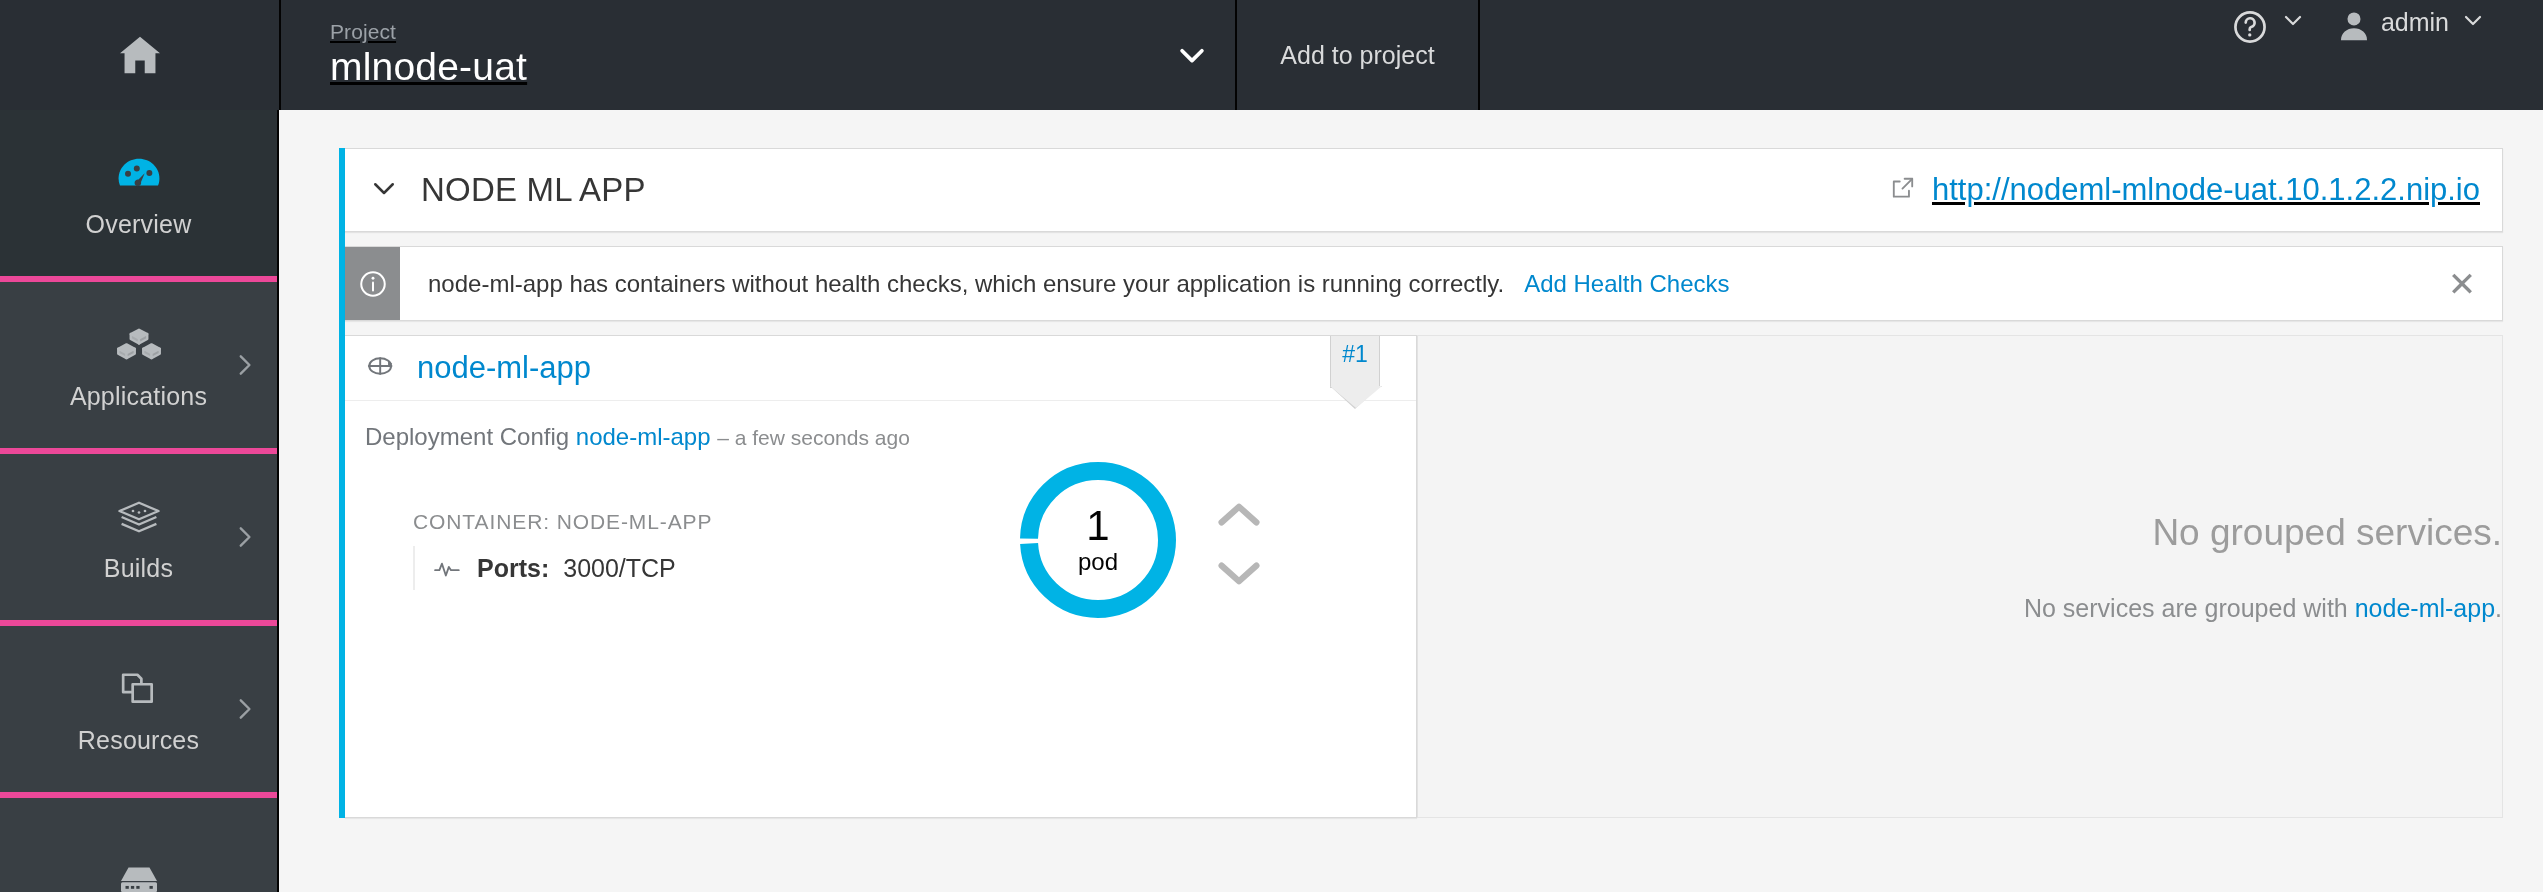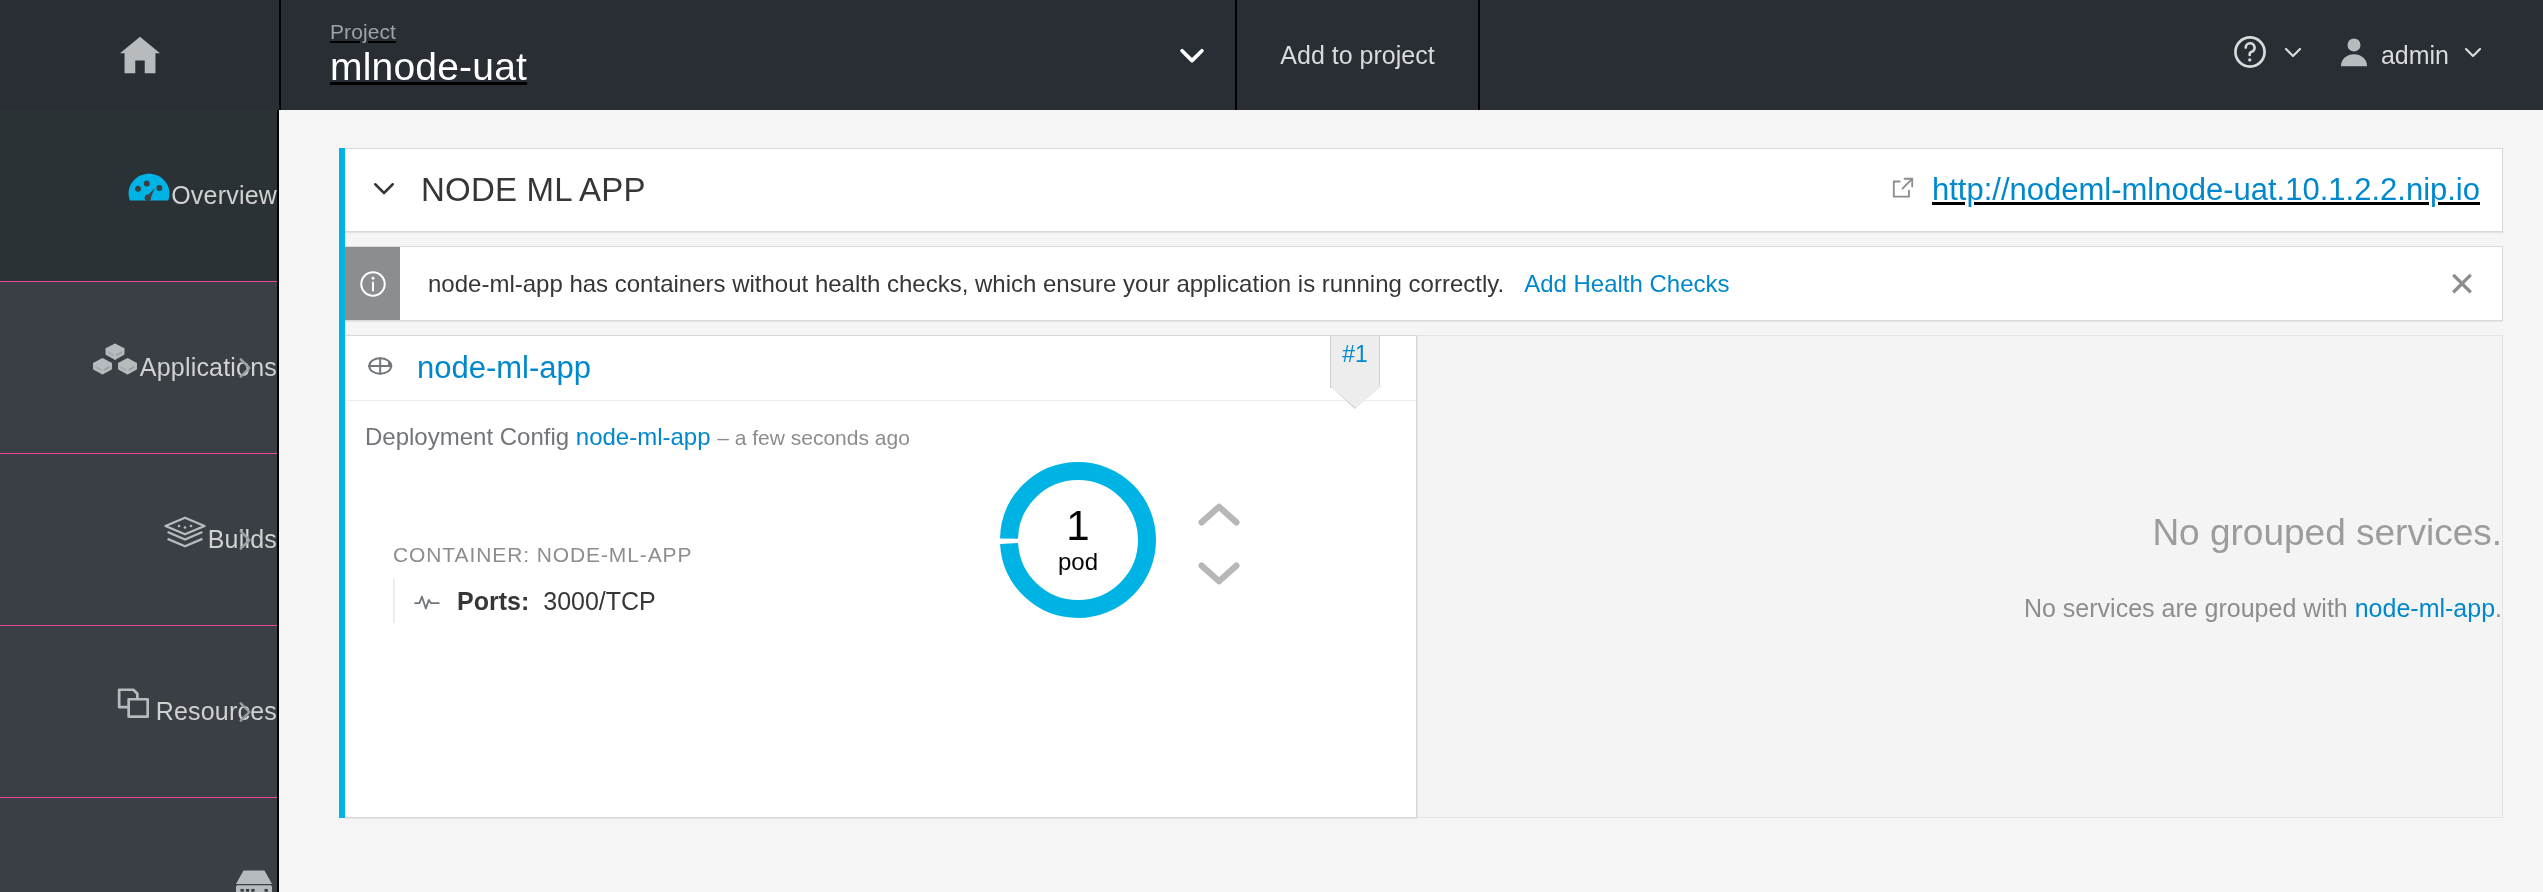--- a/index.html
+++ b/index.html
@@ -53,39 +53,39 @@
     color: #d9dadb; font-size: 25px;
   }
 
   .topbar-spacer { flex: 1 1 auto; }
 
   .topbar-right {
     display: flex; align-items: center; gap: 0px;
     padding-right: 42px;
   }
   .tb-item {
-    display: flex; align-items: center; gap: 10px;
+    display: flex; align-items: flex-start; gap: 10px;
     color: #d9dadb; font-size: 25px;
     padding: 0 16px; height: 94px;
   }
   .tb-item .cv { margin-left: 2px; }
 
   
   .sidenav {
     position: absolute; top: 110px; left: 0;
     width: 279px; height: 782px;
     background: #393f44;
     border-right: 2px solid #030303;
   }
   .nav-item {
     position: relative;
     height: 172px;
-    border-bottom: 1px solid #ec4899;
-    display: flex; 
-    align-items: center; justify-content: flex-end;
+    border-bottom: 6px solid #ec4899;
+    display: flex; flex-direction: column;
+    align-items: center; justify-content: center;
     color: #d1d1d1; font-size: 25px;
     cursor: pointer;
   }
   .nav-item.active { background: #2b3236; }
   .nav-item .nav-icon { height: 46px; display:flex; align-items:center; justify-content:center; margin-bottom: 16px; }
   .nav-item .nav-label { line-height: 1; letter-spacing: .2px; }
   .nav-item .nav-caret {
     position: absolute; right: 20px; top: 50%;
     transform: translateY(-50%);
     color: #9ba0a4; font-size: 0;
@@ -166,21 +166,21 @@
   .dc-title { color: #0088ce; font-size: 31px; text-decoration: none; }
 
   .dc-meta {
     padding: 22px 0 0 20px;
     font-size: 24px; color: #72767b;
     display: flex; align-items: baseline; gap: 0;
   }
   .dc-meta a { color: #0088ce; text-decoration: none; }
   .dc-meta .rel { font-size: 21px; color: #8b8d8f; }
 
-  .dc-body { display: flex; align-items: flex-end; padding-left: 12px; }
+  .dc-body { display: flex; align-items: center; padding-left: 32px; }
   .container-block { flex: 0 0 620px; padding-top: 26px; }
   .container-label {
     font-size: 21px; color: #8b8d8f; letter-spacing: .9px;
     padding-left: 36px;
   }
   .container-lines {
     margin-top: 12px; margin-left: 36px;
     border-left: 2px solid #ededed;
     padding-left: 18px;
   }

